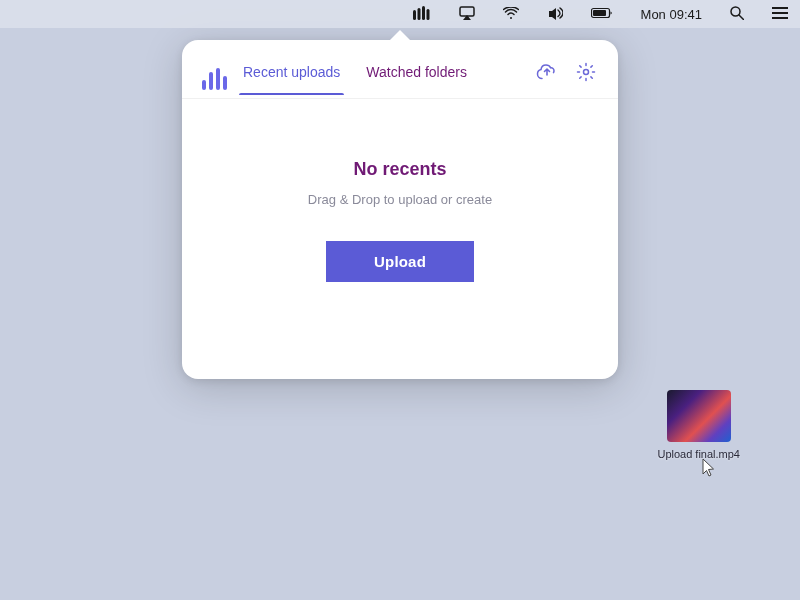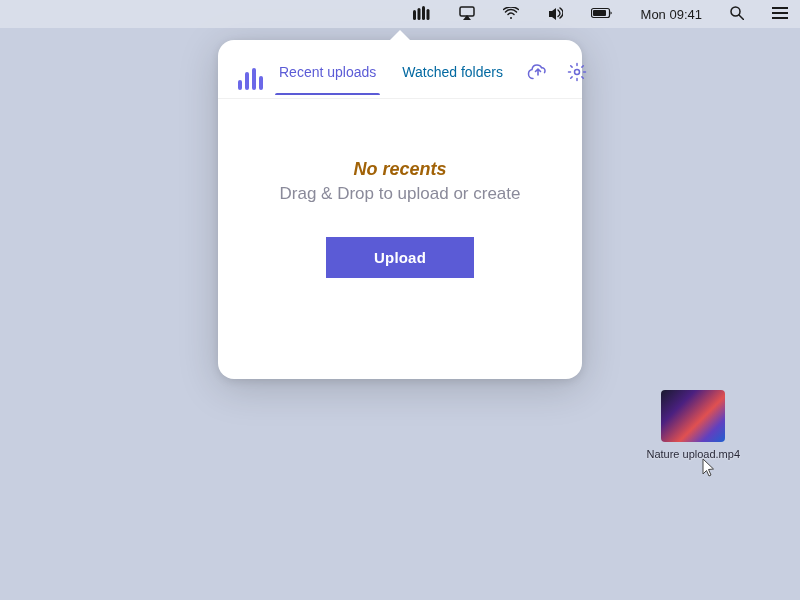--- a/index.html
+++ b/index.html
@@ -45,21 +45,21 @@
       font-size: 14px;
       color: #1a1a1a;
     }
 
     
     .popup {
       position: absolute;
       top: 40px;
       left: 50%;
       transform: translateX(-50%);
-      width: 364px;
+      width: 436px;
       background: white;
       border-radius: 16px;
       box-shadow: 0 8px 40px rgba(0, 0, 0, 0.18), 0 2px 8px rgba(0,0,0,0.1);
       overflow: visible;
     }
 
     
     .popup::before {
       content: '';
       position: absolute;
@@ -87,21 +87,21 @@
       color: #6b68e8;
       font-size: 22px;
       display: flex;
       align-items: center;
     }
 
     .tab {
       padding: 0 4px 14px 4px;
       font-size: 14px;
       font-weight: 500;
-      color: #0369a1;
+      color: #701a75;
       cursor: pointer;
       position: relative;
       margin-right: 18px;
       white-space: nowrap;
     }
 
     .tab.active {
       color: #5b5bd6;
     }
 
@@ -140,26 +140,26 @@
       padding: 60px 20px 50px;
       display: flex;
       flex-direction: column;
       align-items: center;
       min-height: 280px;
     }
 
     .no-recents-title {
       font-size: 18px;
       font-weight: 600;
-      color: #a16207;
-      font-style: italic;
+      color: #701a75;
+      margin-bottom: 10px;
     }
 
     .no-recents-desc {
-      font-size: 17px;
+      font-size: 13px;
       color: #8a8a9a;
       text-align: center;
       line-height: 1.6;
       margin-bottom: 30px;
     }
 
     .upload-btn {
       background: #5b5bd6;
       color: white;
       border: none;
@@ -357,20 +357,20 @@
     </p>
     <button class="upload-btn">Upload</button>
   </div>
 
 </div>
 
 <div class="desktop-file">
   <div class="file-thumbnail">
     <div class="file-thumbnail-inner"></div>
   </div>
-  <span class="file-label">Nature upload.mp4</span>
+  <span class="file-label">Upload final.mp4</span>
 </div>
 
 <div class="cursor">
   <svg width="14" height="20" viewBox="0 0 14 20" fill="none">
     <path d="M1 1L1 16L4.5 12.5L7 18L9 17L6.5 11.5L11.5 11L1 1Z" fill="white" stroke="#444" stroke-width="1"></path>
   </svg>
 </div>
 
 </body></html>

